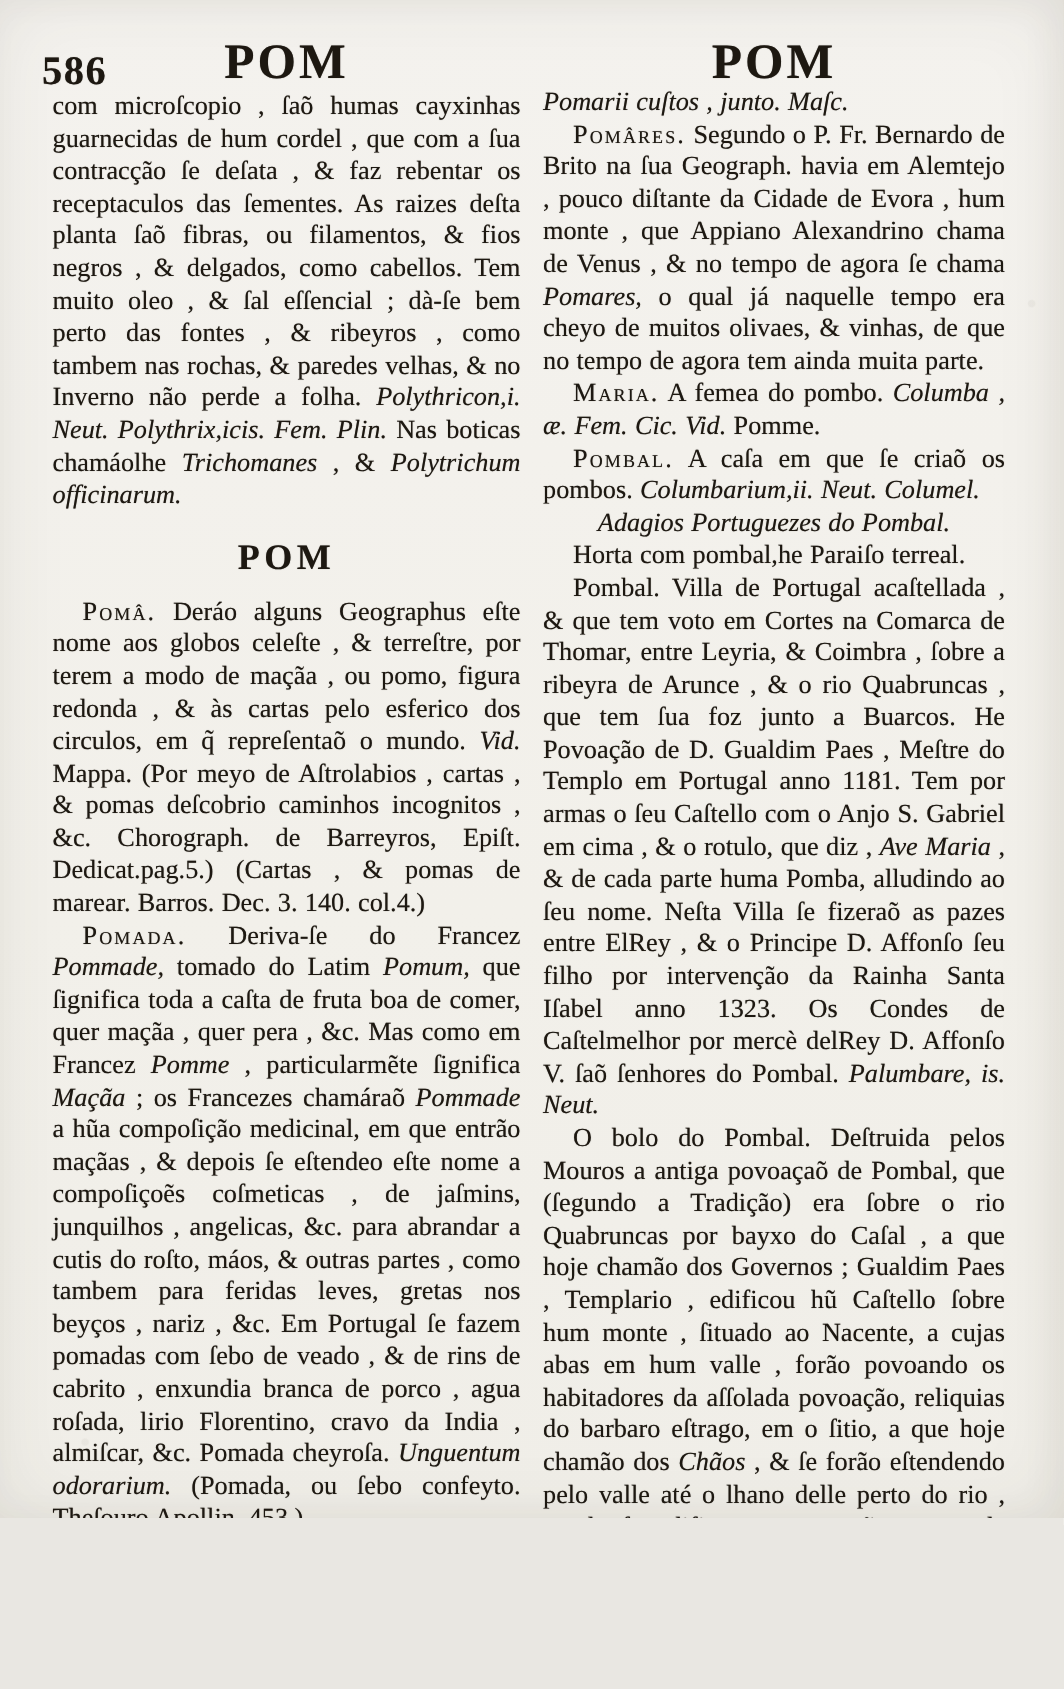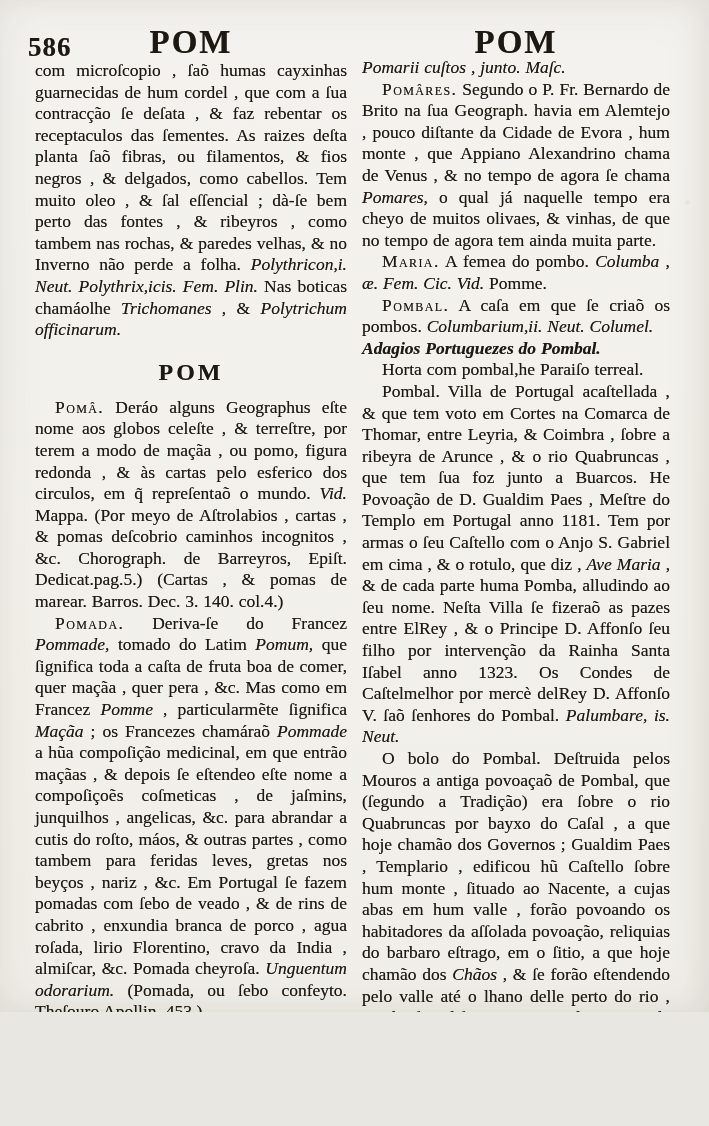--- a/index.html
+++ b/index.html
@@ -43,21 +43,21 @@
   .column p { margin: 0; }
   .column p.indent { text-indent: 20px; }
   .section-head {
     text-align: center !important;
     font-weight: 700;
     font-size: 24px; line-height: 26px;
     letter-spacing: 3px;
     margin: 18px 0 12px 0 !important;
     text-indent: 0 !important;
   }
-  .center { text-align: left; text-indent: 0 !important; font-weight: bold; }
+  .center { text-align: center; text-indent: 0 !important; }
   .it { font-style: italic; }
   .sc { font-variant: small-caps; letter-spacing: 1.4px; }
   .catchword {
     position: absolute;
     left: 592px; top: 1068px; width: 92px;
     text-align: left;
     font-size: 13px; line-height: 20px;
   }
 </style>
 </head>

